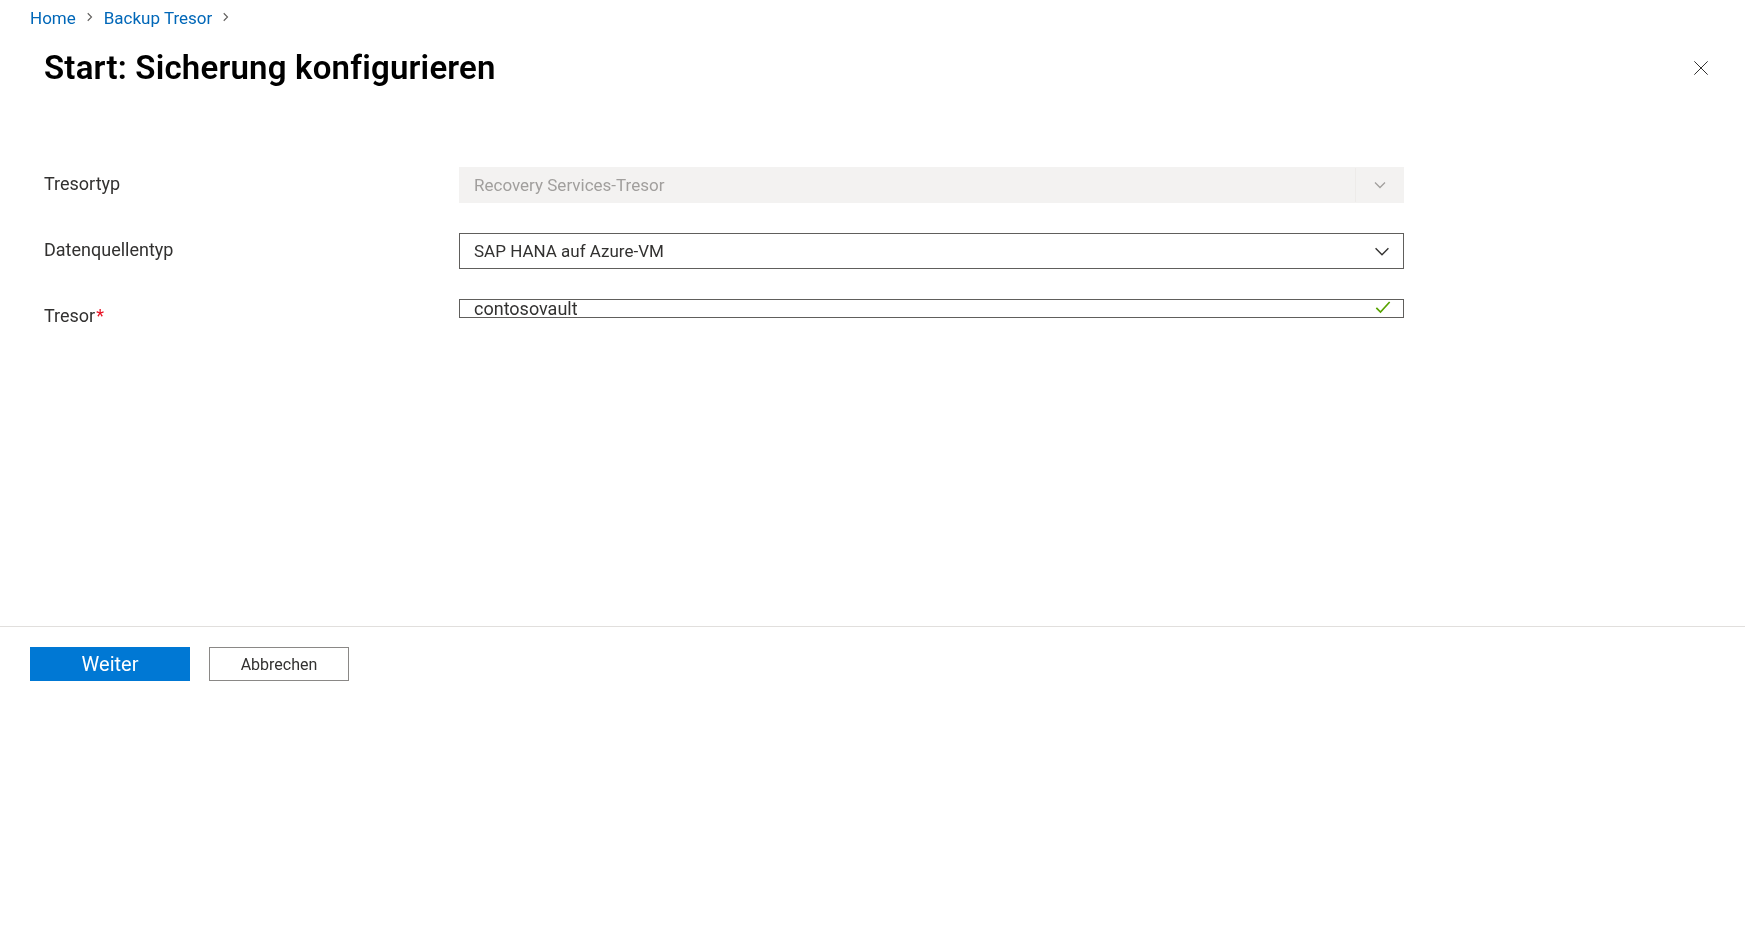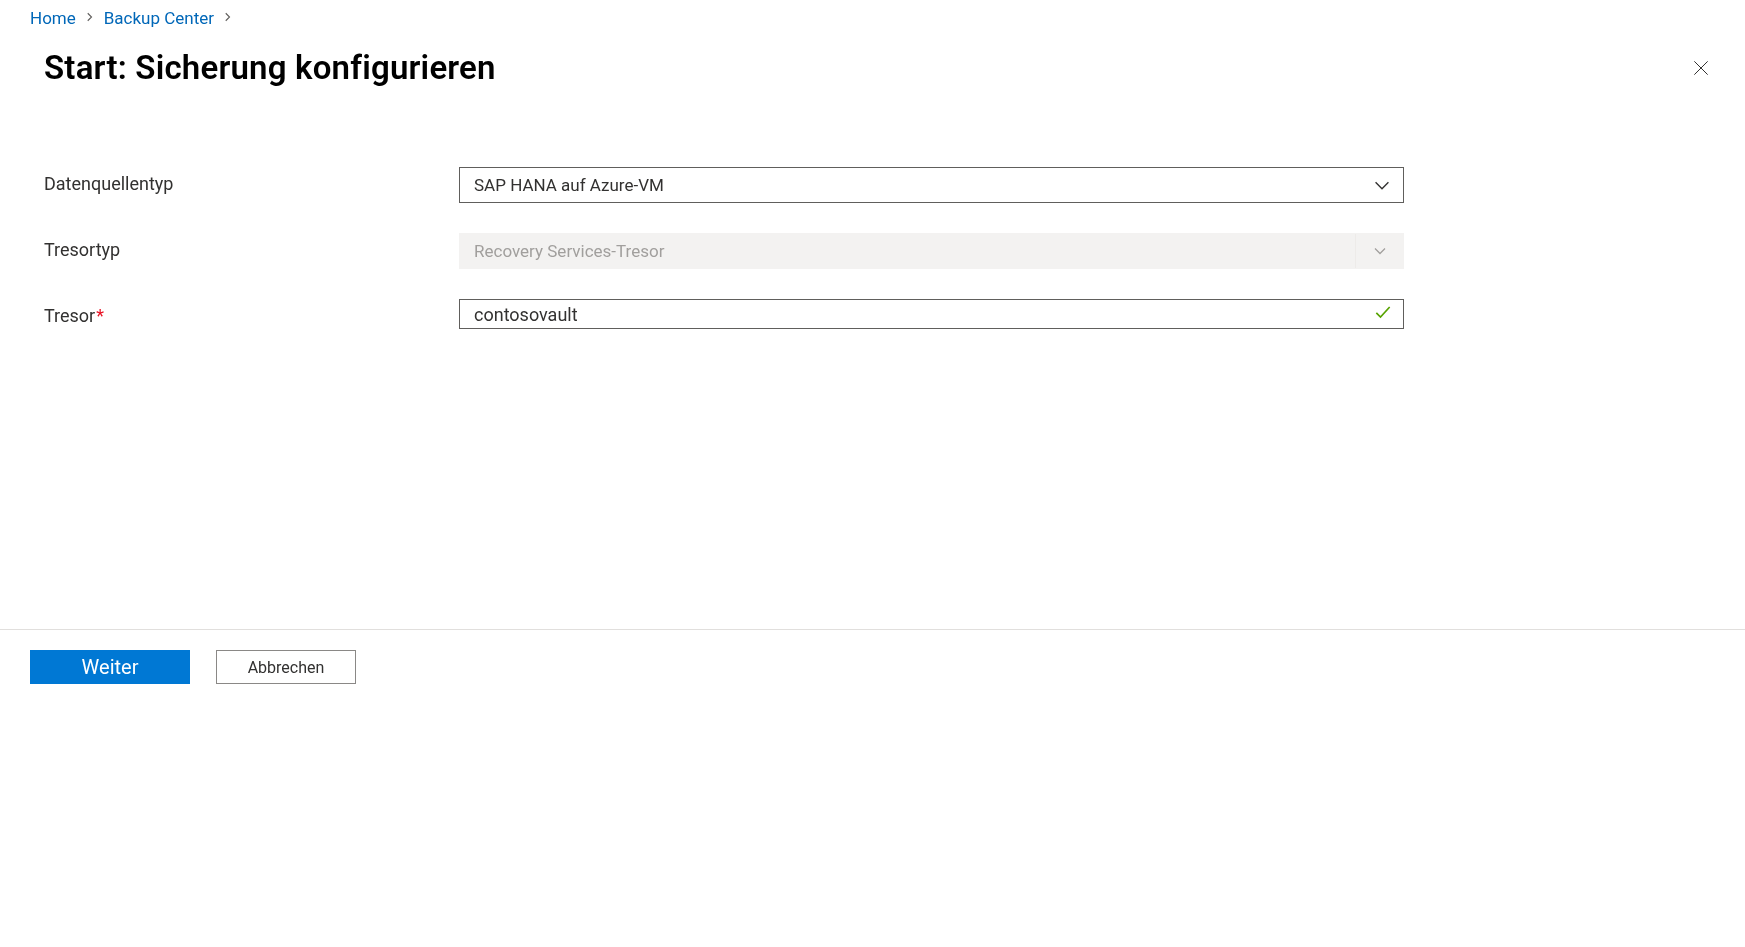--- a/index.html
+++ b/index.html
@@ -101,21 +101,21 @@
     right: 0; top: 0; bottom: 0;
     width: 48px;
     border-left: 1px solid #edebe9;
     display: flex;
     align-items: center;
     justify-content: center;
   }
   .input-validated {
     position: relative;
     width: 100%;
-    height: 30px;
+    height: 19px;
     border: 1px solid #605e5c;
     background: #ffffff;
     display: flex;
     align-items: center;
     padding: 0 40px 0 14px;
     font-size: 18px;
   }
   .input-validated .check {
     position: absolute;
     right: 10px;
@@ -130,21 +130,21 @@
     cursor: pointer;
   }
   .footer-sep {
     height: 1px;
     background: #e1dfdd;
     margin-top: 280px;
   }
   .footer {
     padding: 20px 30px 0 30px;
     display: flex;
-    gap: 7px;
+    gap: 0;
   }
   .btn {
     height: 34px;
     padding: 0 20px;
     font-size: 17px;
     cursor: pointer;
     display: inline-flex;
     align-items: center;
     justify-content: center;
     font-family: inherit;
@@ -168,68 +168,68 @@
 </head>
 <body>
 
 <div class="topbar">
   <a>Home</a>
   <span class="chev">
     <svg viewBox="0 0 16 16" width="12" height="12">
         <polyline points="5,3 10,8 5,13" fill="none" stroke="#605e5c" stroke-width="1.5"></polyline>
       </svg>
   </span>
-  <a>Backup Center</a>
+  <a>Backup Tresor</a>
   <span class="chev">
     <svg viewBox="0 0 16 16" width="12" height="12">
         <polyline points="5,3 10,8 5,13" fill="none" stroke="#605e5c" stroke-width="1.5"></polyline>
       </svg>
   </span>
 </div>
 
 <div class="header">
   <div class="page-title">Start: Sicherung konfigurieren</div>
   <div class="close-btn">
     <svg viewBox="0 0 24 24">
         <line x1="4" y1="4" x2="20" y2="20"></line>
         <line x1="20" y1="4" x2="4" y2="20"></line>
       </svg>
   </div>
 </div>
 
 <div class="form-area">
+
+  <div class="form-row tight">
+    <div class="row-label">Tresortyp</div>
+    <div class="row-control">
+      <div class="dropdown disabled">
+        <span>Recovery Services-Tresor</span>
+        <span class="chev-box">
+          <svg viewBox="0 0 24 24" width="20" height="20">
+              <polyline points="6,9 12,15 18,9" fill="none" stroke="#a19f9d" stroke-width="1.5"></polyline>
+            </svg>
+        </span>
+      </div>
+    </div>
+  </div>
 
   <div class="form-row tight">
     <div class="row-label">Datenquellentyp</div>
     <div class="row-control">
       <div class="dropdown">
         <span>SAP HANA auf Azure-VM</span>
         <span class="chevron">
           <svg viewBox="0 0 24 24">
               <polyline points="5,9 12,16 19,9" fill="none" stroke="#323130" stroke-width="1.5"></polyline>
             </svg>
         </span>
       </div>
     </div>
   </div>
 
-  <div class="form-row tight">
-    <div class="row-label">Tresortyp</div>
-    <div class="row-control">
-      <div class="dropdown disabled">
-        <span>Recovery Services-Tresor</span>
-        <span class="chev-box">
-          <svg viewBox="0 0 24 24" width="20" height="20">
-              <polyline points="6,9 12,15 18,9" fill="none" stroke="#a19f9d" stroke-width="1.5"></polyline>
-            </svg>
-        </span>
-      </div>
-    </div>
-  </div>
-
   <div class="form-row">
     <div class="row-label">
       <span>Tresor</span><span class="req">*</span>
     </div>
     <div class="row-control">
       <div class="input-validated">
         <span>contosovault</span>
         <span class="check">
           <svg viewBox="0 0 24 24">
               <polyline points="4,13 9,18 20,6"></polyline>

